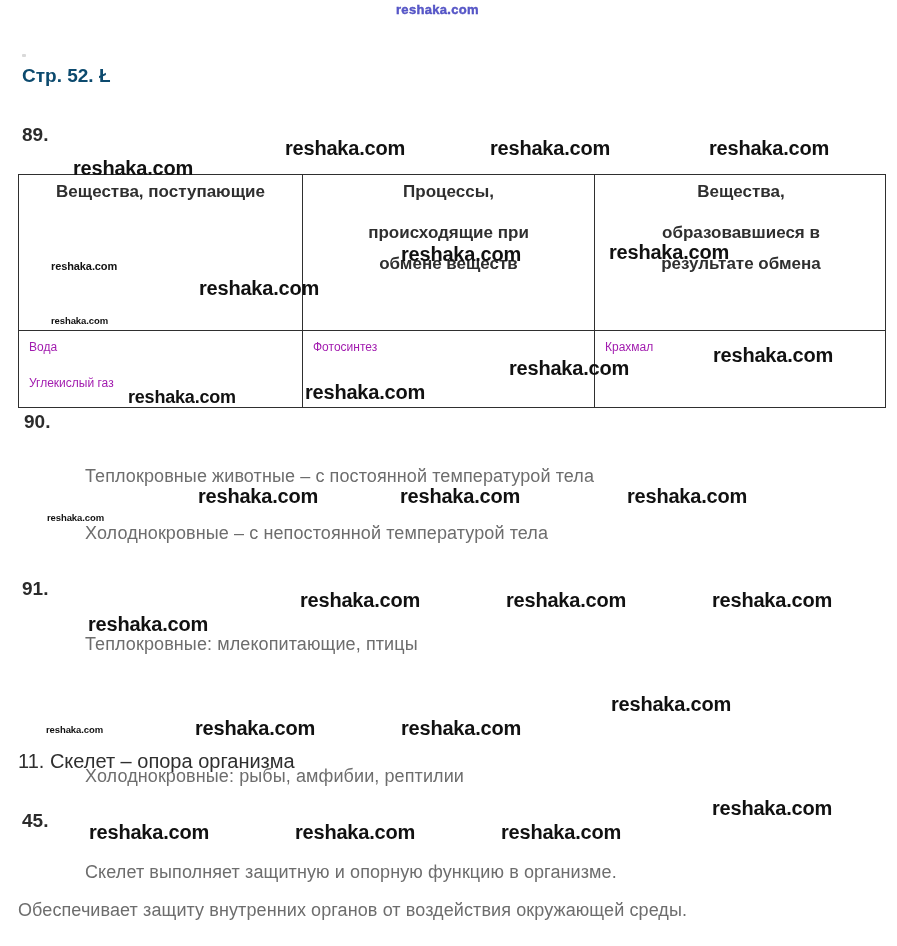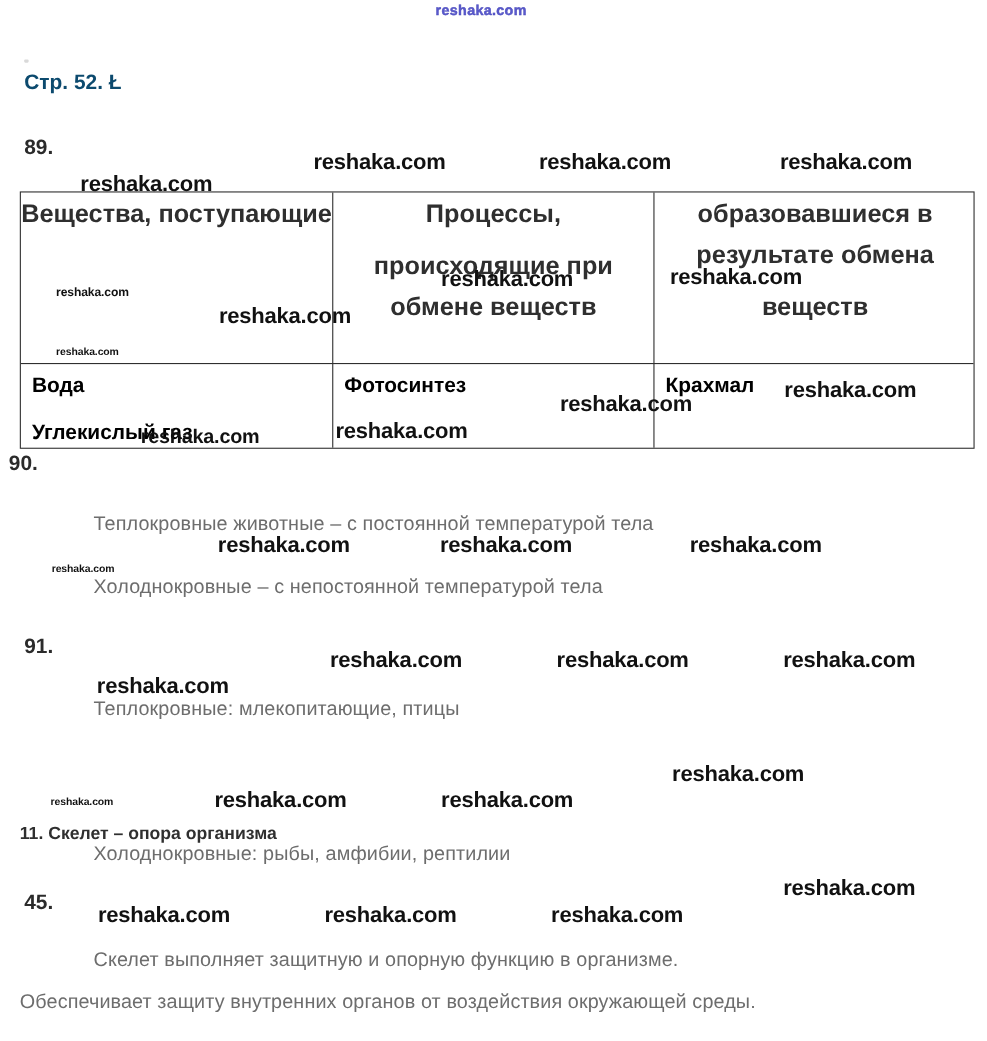--- a/index.html
+++ b/index.html
@@ -60,22 +60,22 @@
     font-size: 19px;
     font-weight: 700;
     color: #2b2b2b;
   }
   .body-line {
     font-size: 18px;
     color: #6d6d6d;
     letter-spacing: .1px;
   }
   .chapter-head {
-    font-size: 16px;
-    font-weight: 700;
+    font-size: 20px;
+    font-weight: 400;
     color: #2f2f2f;
   }
 
   
   #table {
     position: absolute;
     left: 18px;
     top: 174px;
     width: 868px;
     height: 234px;
@@ -96,37 +96,36 @@
     left: 0;
     right: 0;
     top: 155px;
     height: 1px;
     background: #2f2f2f;
   }
   .th {
     position: absolute;
     top: 8px;
     text-align: center;
-    font-size: 23px;
+    font-size: 17px;
     font-weight: 700;
     color: #2f2f2f;
     line-height: 1.0;
   }
   .th span { display: block; }
   .th span + span { margin-top: 24px; }
   .th.c1 { left: 0;     width: 283px; }
   .th.c2 { left: 284px; width: 291px; }
   .th.c3 { left: 576px; width: 292px; }
 
   .td {
     position: absolute;
-    font-size: 19px;
-    color: #000000;
+    font-size: 12px;
+    color: #a21caf;
     line-height: 1.0;
-    font-weight: bold;
   }
   .td span { display: block; }
   .td span + span { margin-top: 24px; }
   .td.c1 { left: 10px;  top: 166px; }
   .td.c2 { left: 294px; top: 166px; }
   .td.c3 { left: 586px; top: 166px; }
 
   
   .wm {
     position: absolute;
@@ -162,38 +161,38 @@
       <span>Вещества, поступающие</span>
     </div>
 
     <div class="th c2">
       <span>Процессы,</span>
       <span>происходящие при</span>
       <span style="margin-top:14px;">обмене веществ</span>
     </div>
 
     <div class="th c3">
+      <span>Вещества,</span>
       <span>образовавшиеся в</span>
       <span style="margin-top:14px;">результате обмена</span>
-      <span>веществ</span>
     </div>
 
     <div class="td c1">
       <span>Вода</span>
       <span>Углекислый газ</span>
     </div>
     <div class="td c2">
       <span>Фотосинтез</span>
     </div>
     <div class="td c3">
       <span>Крахмал</span>
     </div>
   </div>
 
-  <div class="t qnum" style="left:8px; top:411px;">90.</div>
+  <div class="t qnum" style="left:24px; top:411px;">90.</div>
   <div class="t body-line" style="left:85px; top:466px;">Теплокровные животные – с постоянной температурой тела</div>
   <div class="t body-line" style="left:85px; top:523px;">Холоднокровные – с непостоянной температурой тела</div>
 
   <div class="t qnum" style="left:22px; top:578px;">91.</div>
   <div class="t body-line" style="left:85px; top:634px;">Теплокровные: млекопитающие, птицы</div>
   <div class="t body-line" style="left:85px; top:726px;margin-top:40px;">Холоднокровные: рыбы, амфибии, рептилии</div>
 
   <div class="t chapter-head" style="left:18px; top:750px;">11. Скелет – опора организма</div>
 
   <div class="t qnum" style="left:22px; top:810px;">45.</div>

